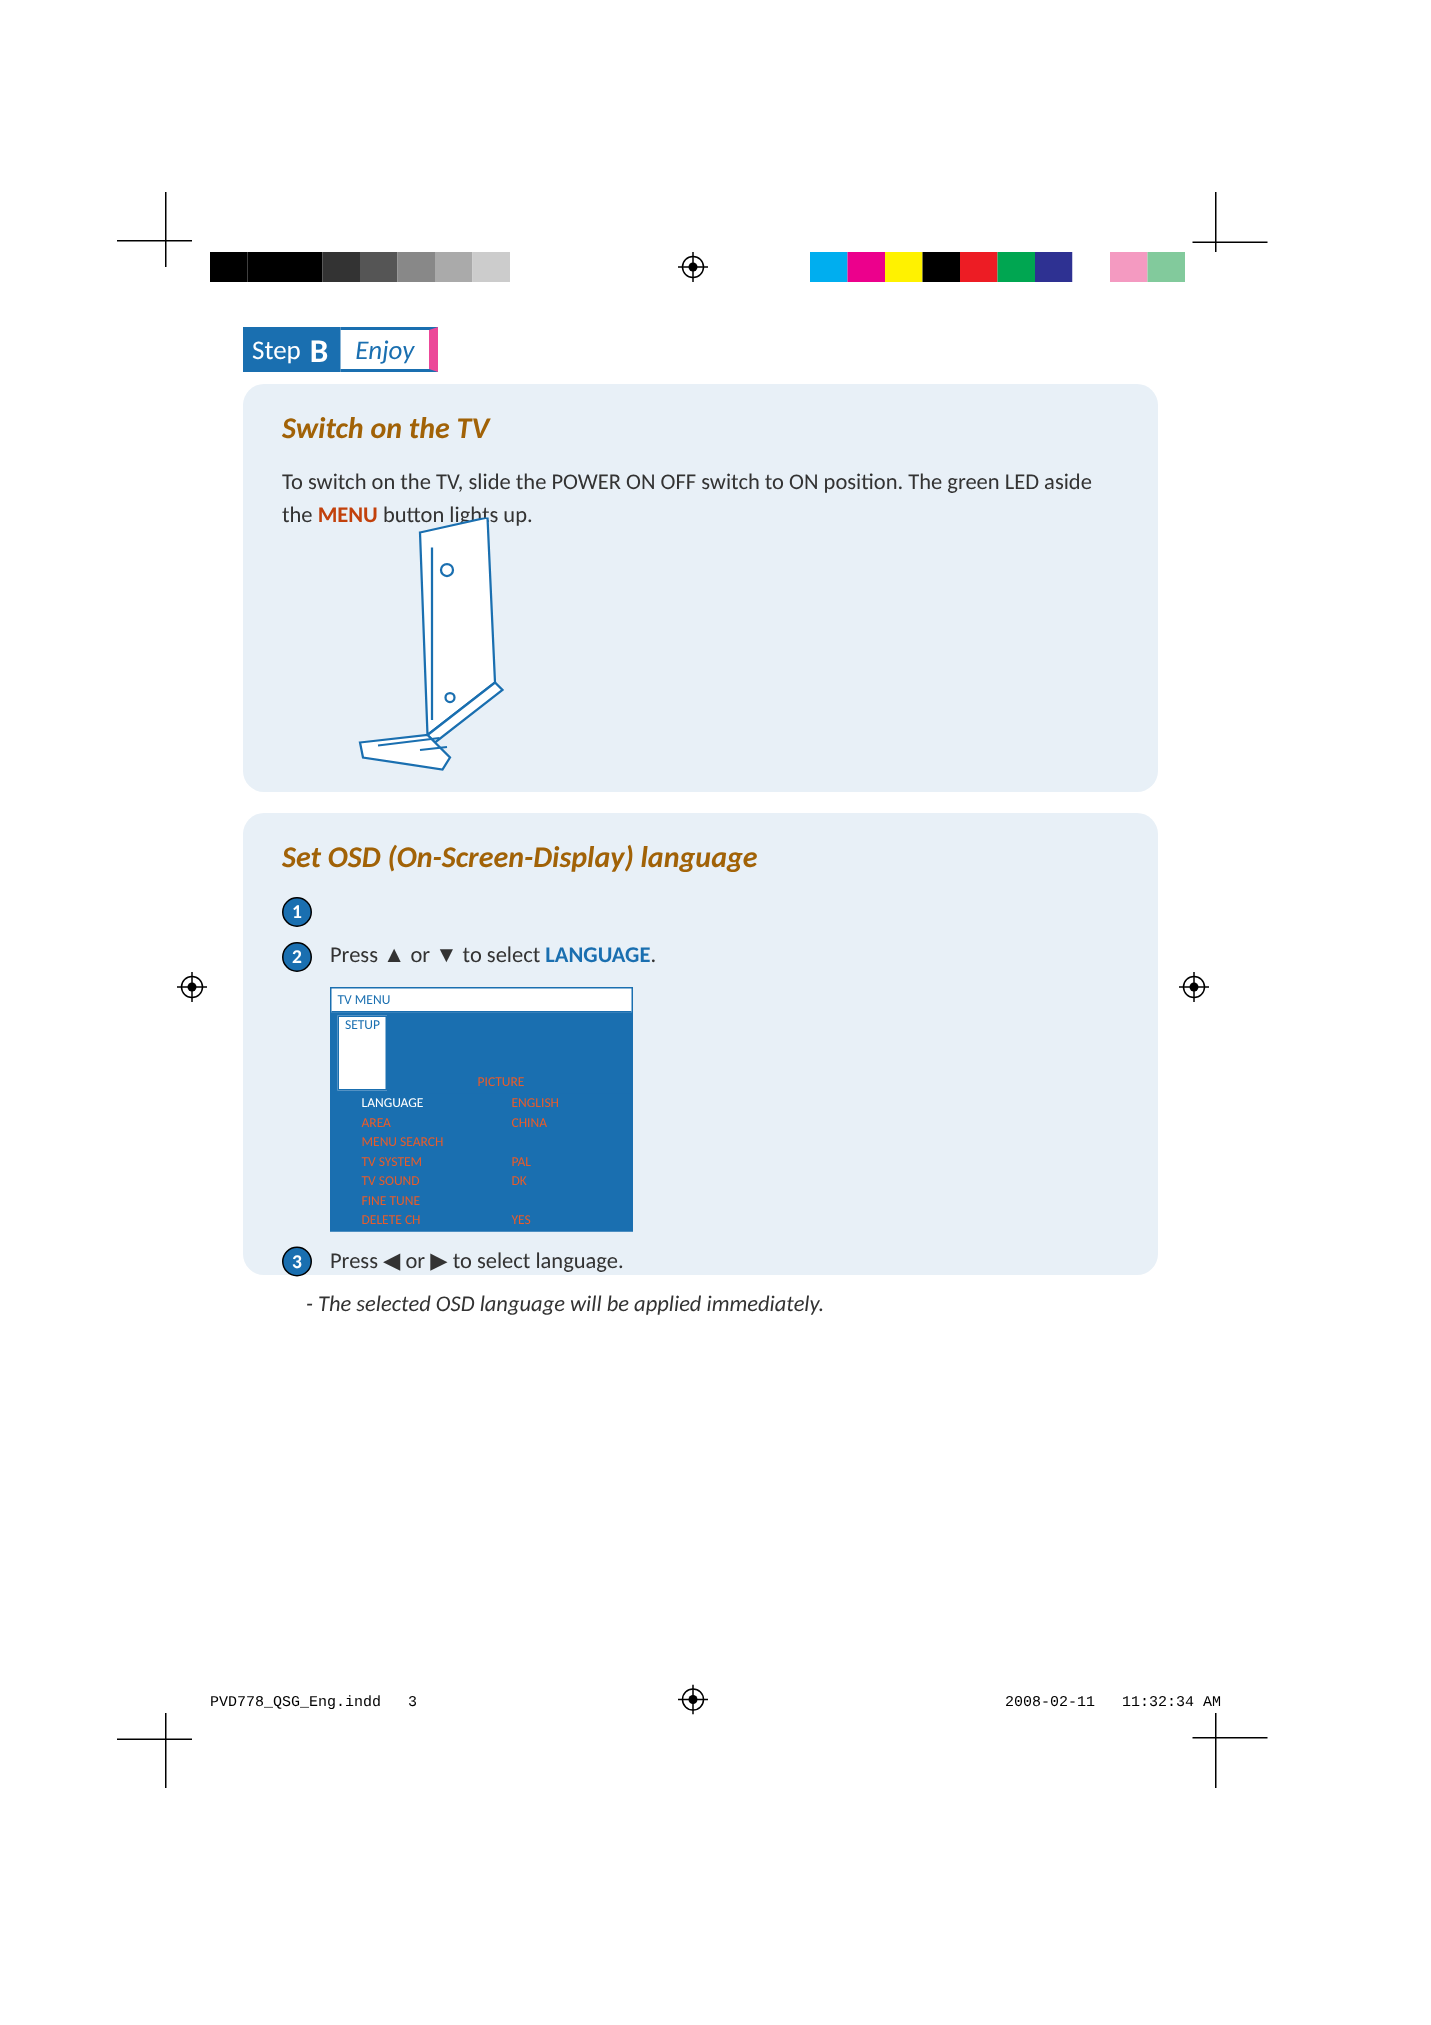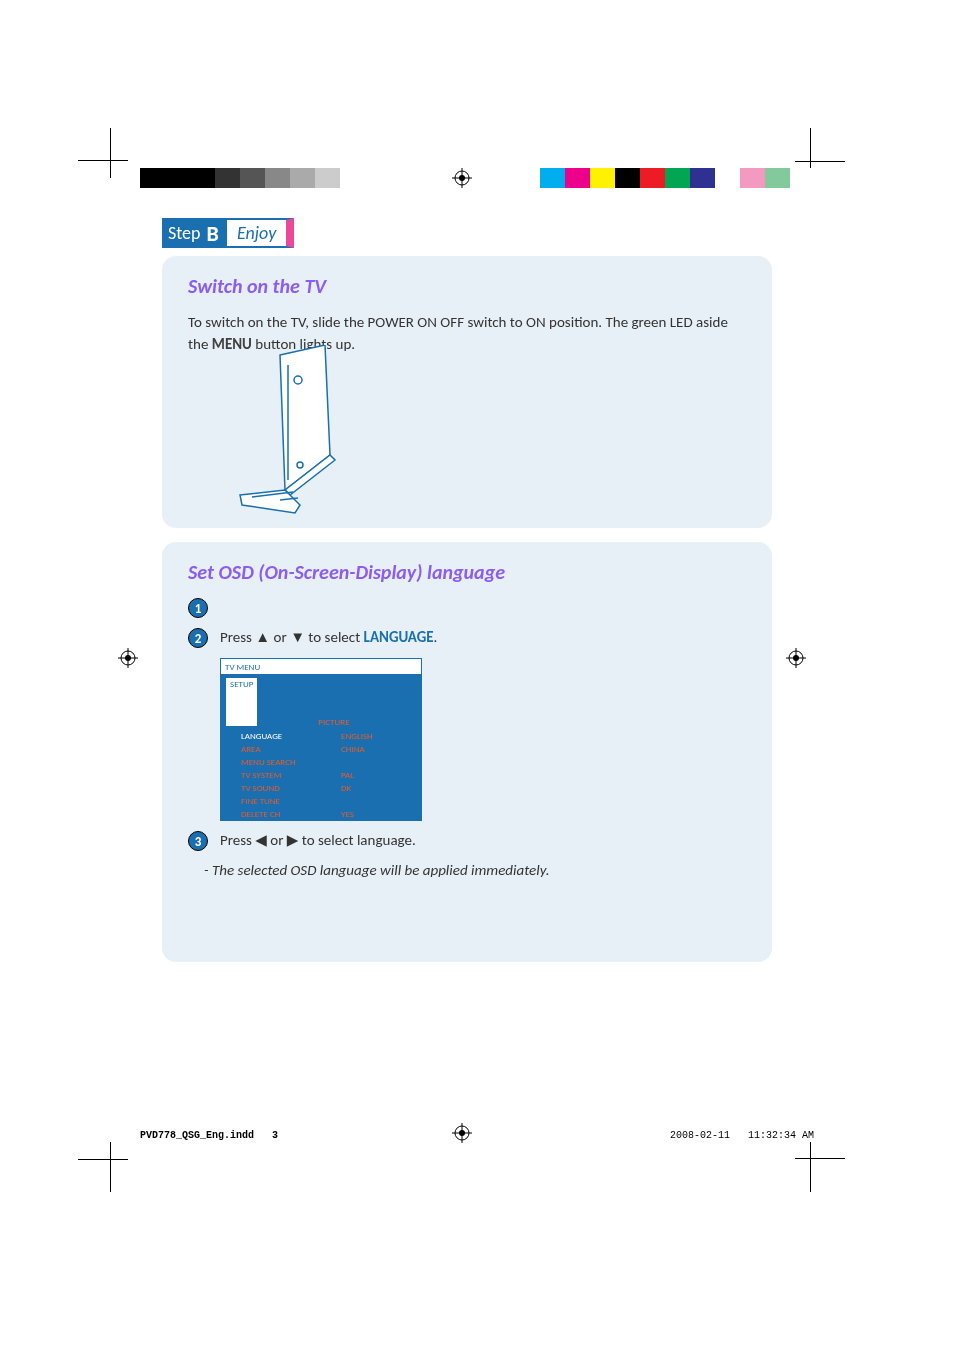--- a/index.html
+++ b/index.html
@@ -46,57 +46,57 @@
     background: #1a6fb0;
     color: #fff;
     padding: 3px 8px 3px 6px;
     font-size: 18px;
     display: flex;
     align-items: center;
   }
   .step-header .step-box .big { font-size: 22px; font-weight: bold; margin-left: 6px; }
   .step-header .enjoy-box {
     border-top: 2px solid #1a6fb0;
-    border-right: 8px solid #ec4899;
+    border-right: 6px solid #ec4899;
     border-bottom: 2px solid #1a6fb0;
     color: #1a6fb0;
     font-style: italic;
     font-size: 18px;
     padding: 2px 10px;
     display: flex;
     align-items: center;
   }
 
   
   .panel {
     position: absolute;
     left: 162px;
     width: 610px;
     border-radius: 14px;
     background: #e8f0f7;
     padding: 14px 26px 24px 26px;
     box-sizing: border-box;
   }
   .panel h2 {
-    color: #8b5cf6;
+    color: #a16207;
     font-style: italic;
     font-weight: bold;
     font-size: 20px;
     margin: 4px 0 14px 0;
   }
   .panel p {
     color: #333;
     font-size: 15px;
     line-height: 1.45;
     margin: 6px 0;
   }
-  .menu-word { color: #404040; font-weight: bold; }
+  .menu-word { color: #c2410c; font-weight: bold; }
 
   .panel1 { top: 256px; height: 272px; }
-  .panel2 { top: 542px; height: 420px; }
+  .panel2 { top: 542px; height: 308px; }
 
   .device-illus {
     position: absolute;
     left: 230px;
     top: 345px;
     width: 120px;
     height: 170px;
   }
 
   
@@ -165,21 +165,20 @@
   .note-italic { font-style: italic; color: #333; font-size: 15px; margin-left: 16px; }
 
   
   .footer-left {
     position: absolute;
     left: 140px;
     top: 1130px;
     font-family: "Courier New", monospace;
     font-size: 10px;
     color: #000;
-    font-weight: bold;
   }
   .footer-right {
     position: absolute;
     right: 140px;
     top: 1130px;
     font-family: "Courier New", monospace;
     font-size: 10px;
     color: #000;
   }
 </style>

